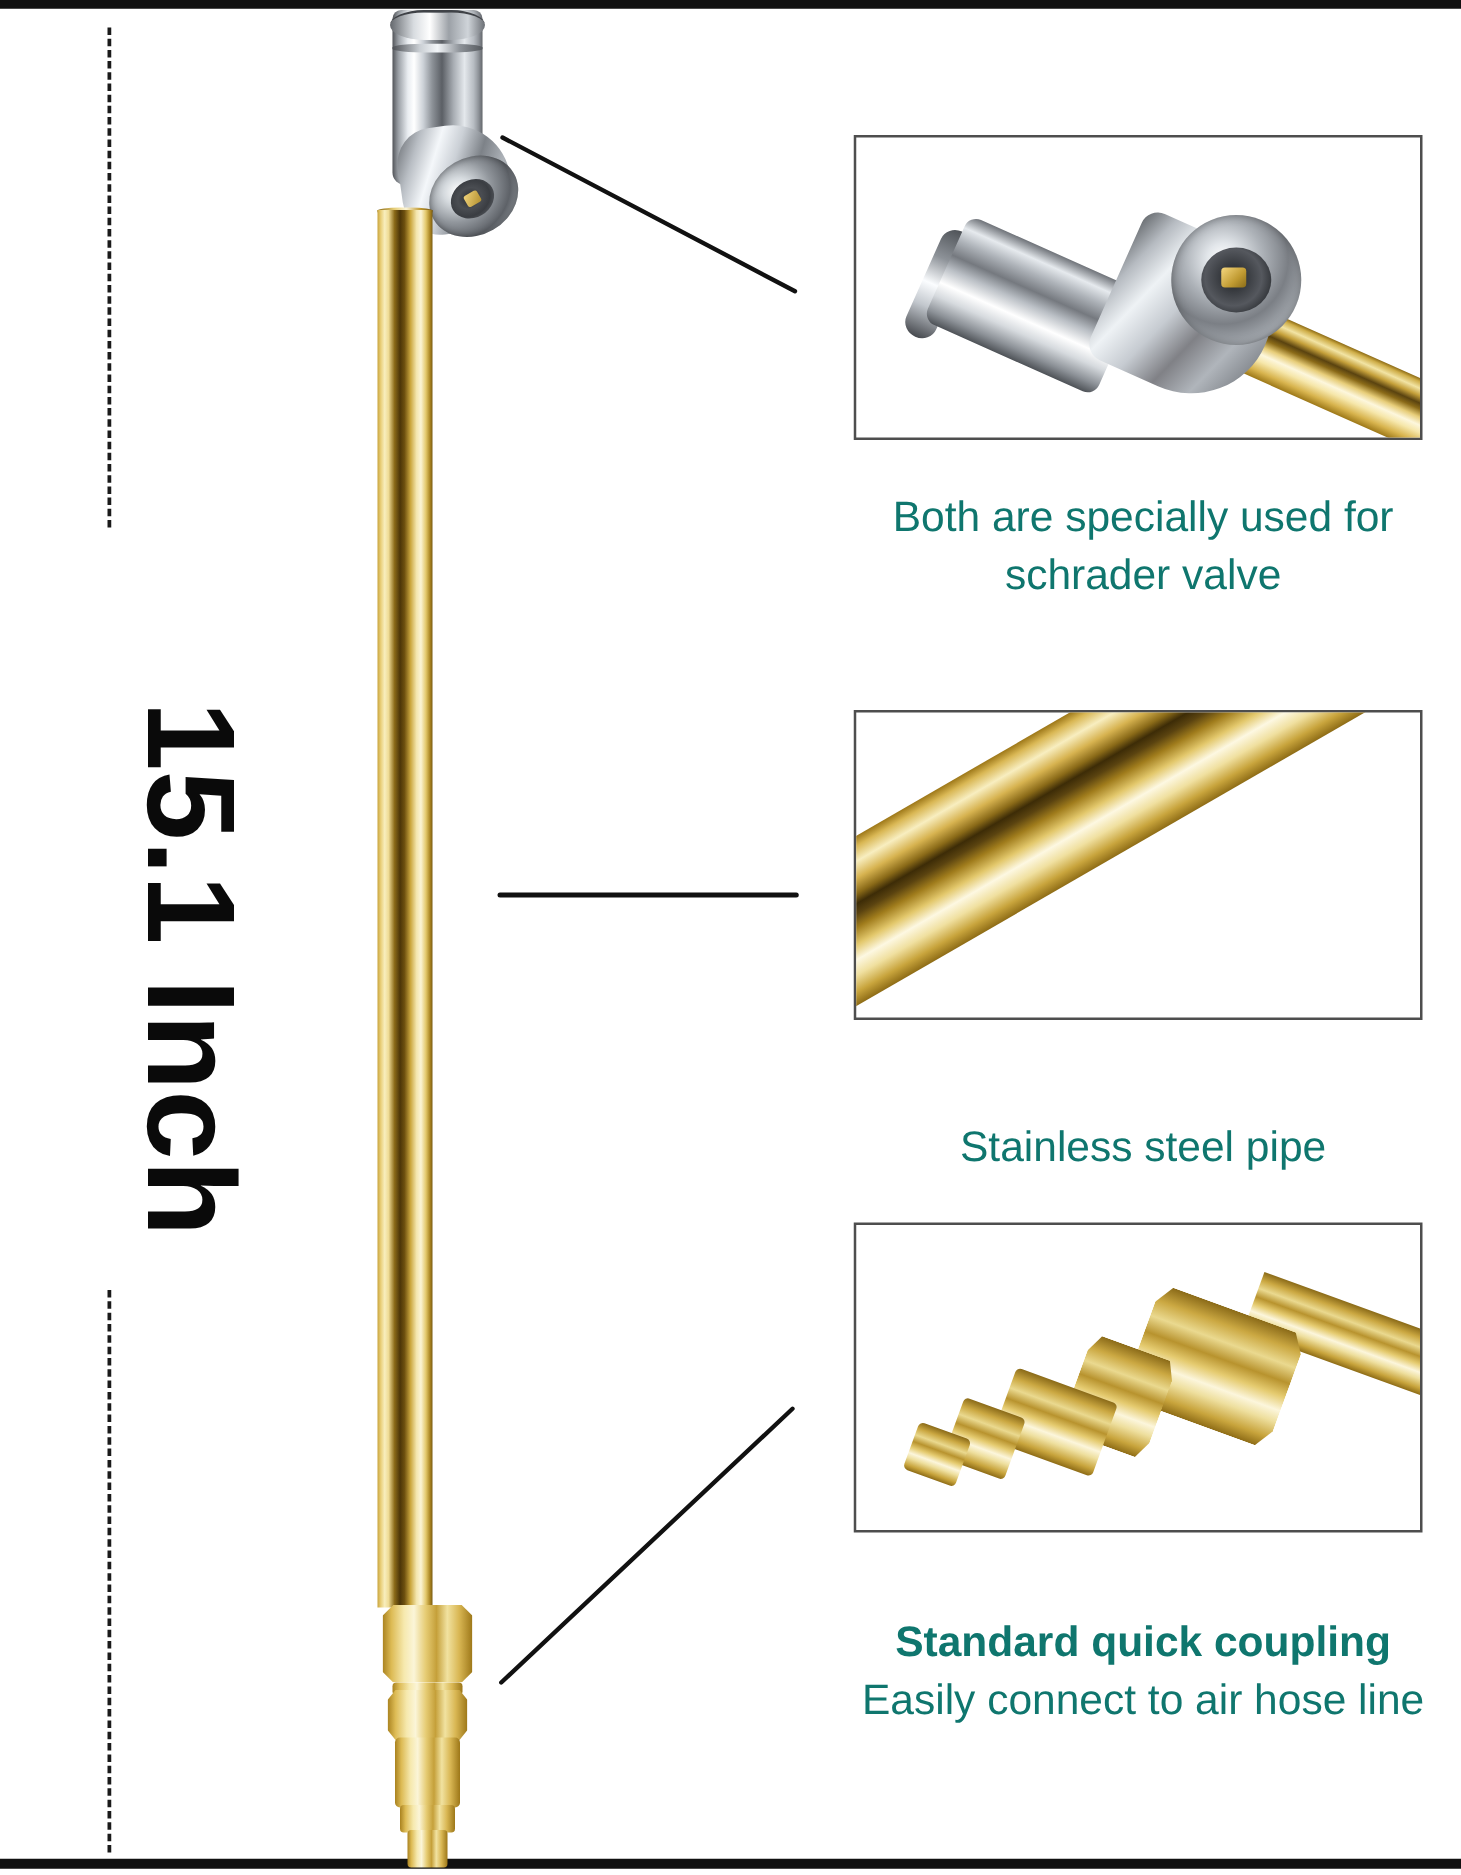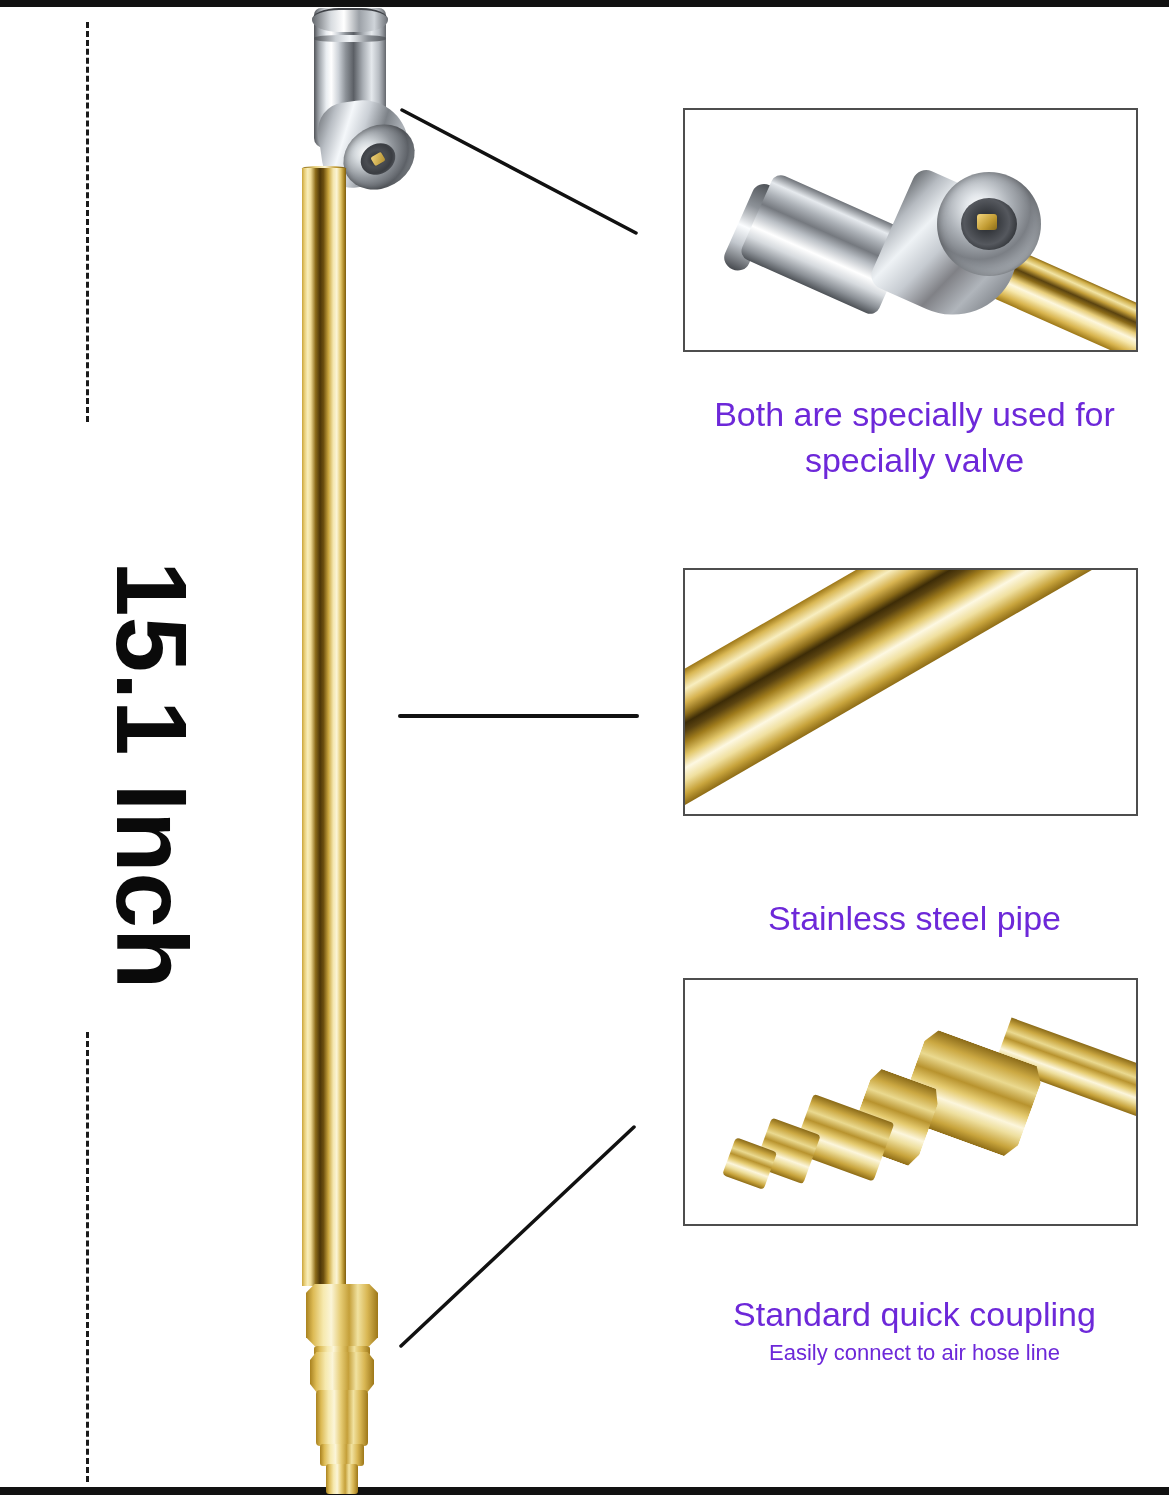--- a/index.html
+++ b/index.html
@@ -254,28 +254,28 @@
     border-radius:4px;
   }
 
   
   .caption{
     position:absolute;
     width:509px; left:660px;
     text-align:center;
     font-size:34px; line-height:1.35;
     font-weight:400;
-    color:#6d28d9;
+    color:#0f766e;
     font-family:"Liberation Sans", sans-serif;
   }
   .caption-1{ top:392px; }
   .caption-2{ top:896px; }
   .caption-3{ top:1292px; }
-  .caption-3 .l1{ font-size:34px; }
-  .caption-3 .l2{ font-size:22px; }
+  .caption-3 .l1{ font-size:34px;font-weight:bold; }
+  .caption-3 .l2{ font-size:34px; }
 </style>
 </head>
 <body>
 
 <div class="stage">
 
   <div class="bar-top"></div>
   <div class="bar-bottom"></div>
 
   <div class="dim-dash top"></div>
@@ -318,21 +318,21 @@
     <div class="p1-cap"></div>
     <div class="p1-barrel"></div>
     <div class="p1-head"></div>
     <div class="p1-face"></div>
     <div class="p1-bore"></div>
     <div class="p1-pin"></div>
   </div>
 
   <div class="caption caption-1">
     <div>Both are specially used for</div>
-    <div>specially valve</div>
+    <div>schrader valve</div>
   </div>
 
   <div class="panel panel-2">
     <div class="p2-pipe"></div>
   </div>
 
   <div class="caption caption-2">
     <div>Stainless steel pipe</div>
   </div>
 

